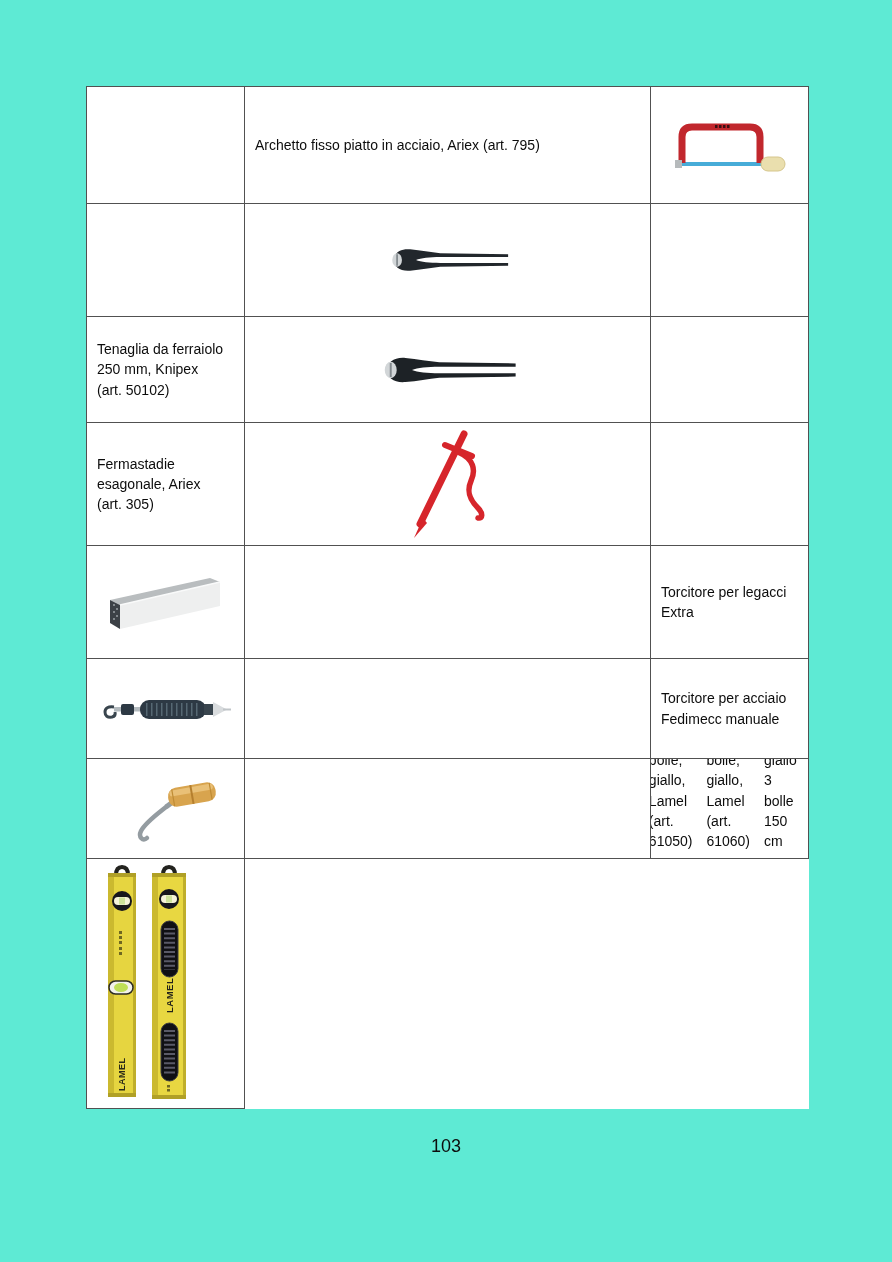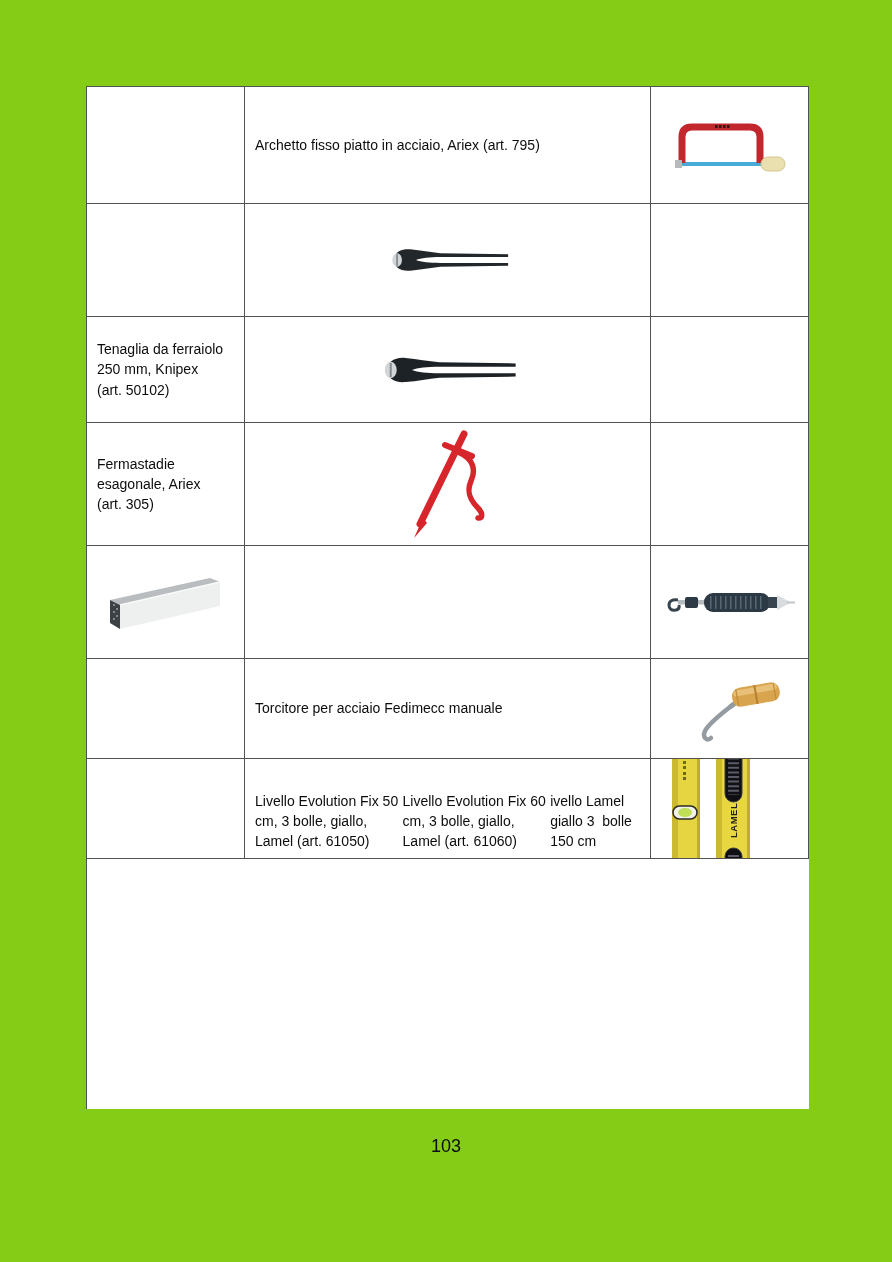--- a/index.html
+++ b/index.html
@@ -1,19 +1,19 @@
 <!DOCTYPE html>
 <html><head>
 <meta charset="utf-8">
 <style>
   html,body{margin:0;padding:0;background:#ffffff;}
   .page{
     position:relative;
     width:892px;height:1262px;
-    background:#84cc16;
+    background:#5eead4;
     font-family:"Liberation Sans",sans-serif;
     overflow:hidden;
   }
   .catalog{
     position:absolute;left:86px;top:86px;
     display:grid;
     grid-template-columns:158px 406px 158px;
     grid-template-rows:117px 113px 106px 123px 113px 100px 100px 250px;
     border-top:1px solid #515151;
     border-left:1px solid #515151;
@@ -121,20 +121,23 @@
           <circle cx="8" cy="33" r="1"></circle>
             <circle cx="11" cy="37" r="1"></circle>
           <circle cx="8" cy="40" r="1"></circle>
             <circle cx="11" cy="44" r="1"></circle>
           <circle cx="8" cy="47" r="1"></circle>
         </g>
       </svg>
     </div>
 
     <div class="cell"></div>
+    <div class="cell desc">
+      <span class="desc-text">Torcitore per legacci Extra</span>
+    </div>
     <div class="cell img">
       <svg width="134" height="32" viewBox="0 0 134 32">
         <path d="M15 14 Q6 13 6 19 Q6 25 13 24 Q17 23 16 19" fill="none" stroke="#39454e" stroke-width="3"></path>
         <rect x="15" y="14" width="27" height="4.5" fill="#b4bbbf"></rect>
         <rect x="22" y="11" width="13" height="11" rx="2" fill="#2d3944"></rect>
         <rect x="41" y="7" width="66" height="19" rx="9" fill="#2d3944"></rect>
         <line x1="47" y1="16.5" x2="102" y2="16.5" stroke="#566873" stroke-width="13" stroke-dasharray="1.5 3.5"></line>
         <rect x="105" y="11" width="9" height="11" fill="#39454e"></rect>
         <polygon points="114,9 128,16.5 114,24" fill="#d9dcde"></polygon>
         <line x1="124" y1="16.5" x2="132" y2="16.5" stroke="#c0c5c8" stroke-width="2"></line>

